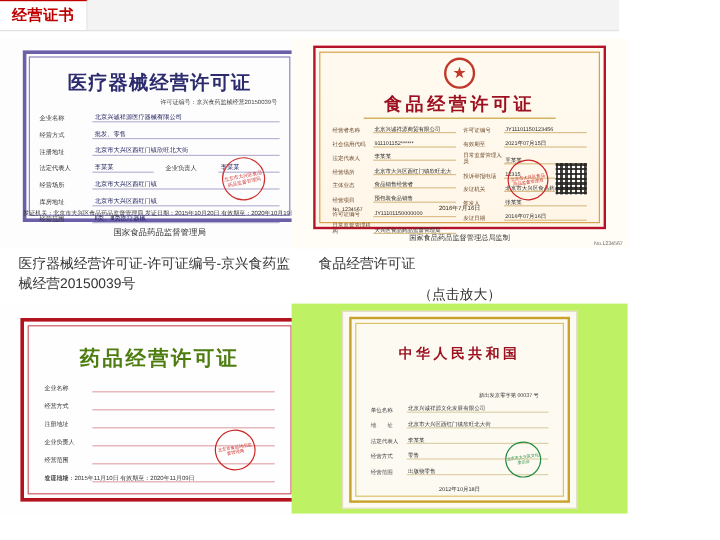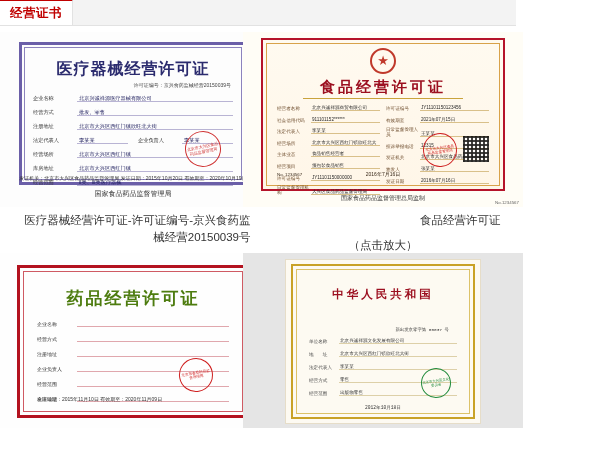--- a/index.html
+++ b/index.html
@@ -41,21 +41,21 @@
   }
   .cell {
     width: 50%;
     display: flex;
     flex-direction: column;
     align-items: center;
   }
   .cell-caption {
     font-size: 11.5px;
     color: #333;
-    text-align: right;
+    text-align: left;
     line-height: 1.45;
     margin-top: 5px;
     width: 94%;
   }
   .cell-subcaption {
     font-size: 11.5px;
     color: #333;
     text-align: left;
     margin-top: 9px;
   }
@@ -231,21 +231,21 @@
     border:1.6px solid #cf2020; color:#cf2020;
     display:flex;align-items:center;justify-content:center;
     font-size:3.6px; text-align:center; transform: rotate(-10deg);
   }
   .c3 .date3 {
     position:absolute; left: 44px; bottom: 26px;
     font-size:5px; color:#333;
   }
 
   
-  .c4 { background: #e5e5e5; font-family: Liberation Mono, monospace; }
+  .c4 { background: #bef264; }
   .c4 .sheet {
     position:absolute; left: 42px; top: 6px; right: 42px; bottom: 4px;
     background: #fdfaf2;
     border: 1px solid #e6ddc8;
   }
   .c4 .g1 {
     position:absolute; left: 48px; top: 11px; right: 48px; bottom: 9px;
     border: 2px solid #c9a227;
   }
   .c4 .g2 {

